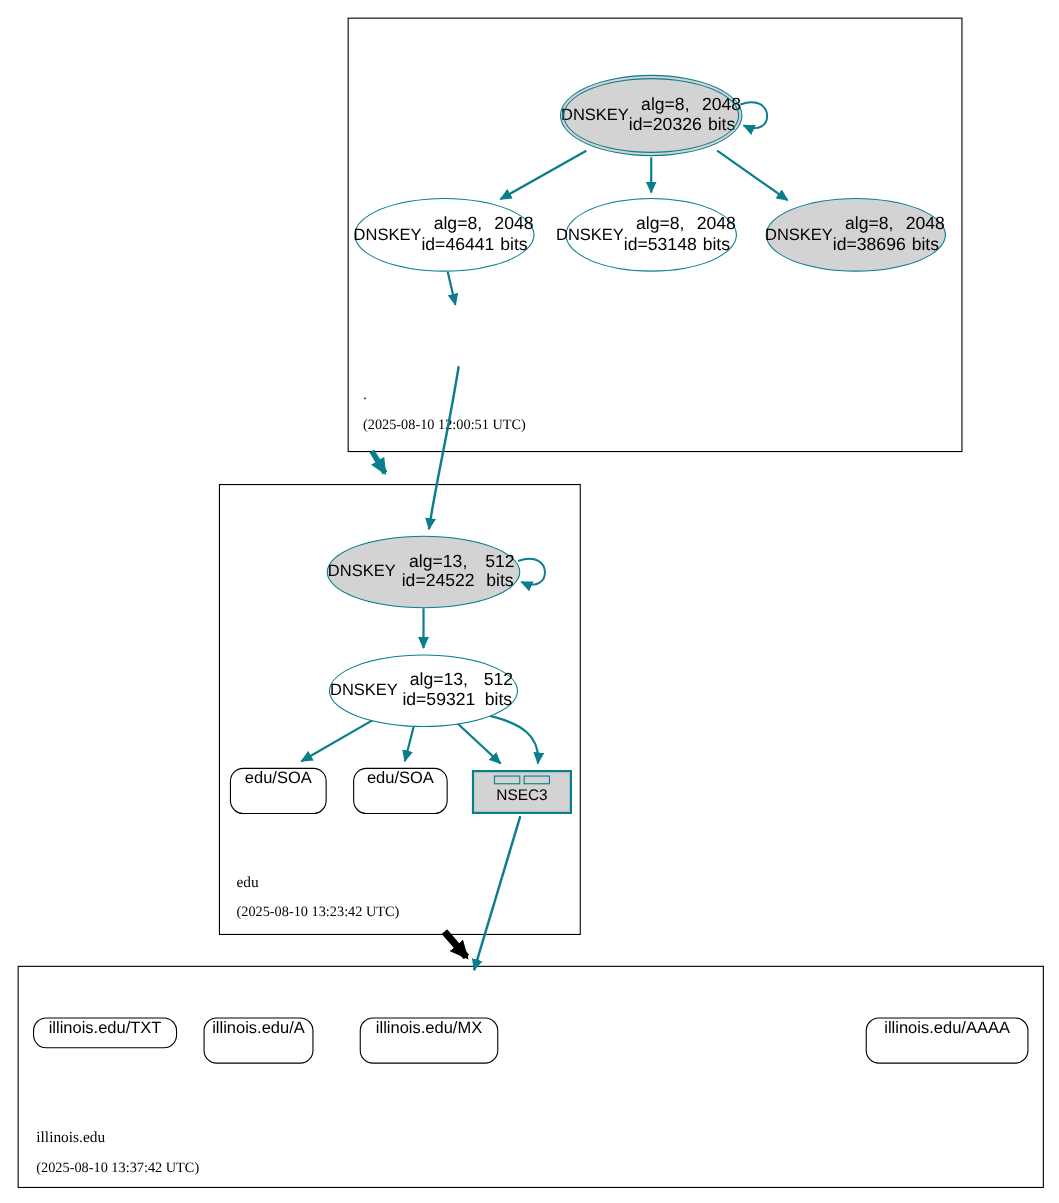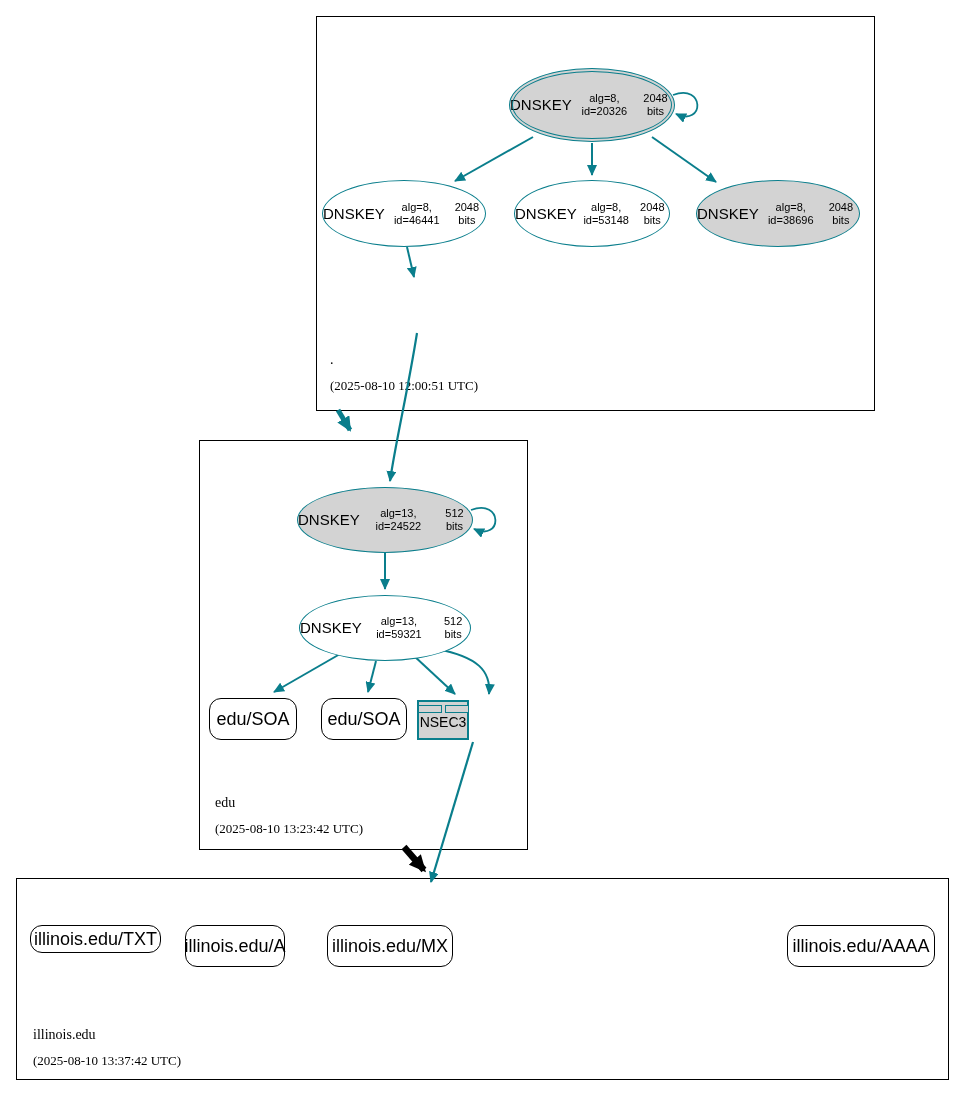--- a/index.html
+++ b/index.html
@@ -19,29 +19,29 @@
     position:absolute; font-size:13px; font-family:"Liberation Serif","DejaVu Serif",serif;
   }
   .ellipse {
     position:absolute; border:1.6px solid #0a7e8c; border-radius:50%;
     background:#fff; display:flex; flex-direction:row; align-items:center; justify-content:flex-end;
     font-family:"Liberation Sans","DejaVu Sans",sans-serif; text-align:center; line-height:1.15;
     box-sizing:border-box;
   }
   .ellipse.gray { background:#d3d3d3; }
   .ellipse .t1 { font-size:15px; }
-  .ellipse .t2, .ellipse .t3 { font-size:11px; }
+  .ellipse .t2, .ellipse .t3 { font-size:16px; }
   .innerring {
     position:absolute; left:2px; top:2px; right:2px; bottom:2px;
     border:1.4px solid #0a7e8c; border-radius:50%; pointer-events:none;
   }
   .rrset {
     position:absolute; border:1.2px solid #000; border-radius:12px; background:#fff;
-    display:flex; align-items:center; justify-content:center;
-    font-family:"Liberation Sans","DejaVu Sans",sans-serif; font-size:18px;
+    display:flex; align-items:flex-start; justify-content:center;
+    font-family:"Liberation Sans","DejaVu Sans",sans-serif; font-size:15px;
     box-sizing:border-box;
   }
   .nsec3 {
     position:absolute; border:2px solid #0a7e8c; background:#d3d3d3;
     box-sizing:border-box; display:flex; flex-direction:column; align-items:center;
     font-family:"Liberation Sans","DejaVu Sans",sans-serif;
   }
   .nsec3 .cells { display:flex; gap:3px; margin-top:3px; }
   .nsec3 .cell { width:24px; height:8px; border:1px solid #0a7e8c; background:#d3d3d3; box-sizing:border-box; }
   .nsec3 .lbl { font-size:14px; margin-top:1px; }
@@ -134,21 +134,21 @@
     <div class="t3">512 bits</div>
   </div>
 
   <div class="rrset" style="left:209px; top:698px; width:88px; height:42px;">
     <span>edu/SOA</span>
   </div>
   <div class="rrset" style="left:321px; top:698px; width:86px; height:42px;">
     <span>edu/SOA</span>
   </div>
 
-  <div class="nsec3" style="left:417px; top:700px; width:52px; height:40px;">
+  <div class="nsec3" style="left:429px; top:700px; width:91px; height:40px;">
     <div class="cells">
       <div class="cell"></div>
       <div class="cell"></div>
     </div>
     <div class="lbl">NSEC3</div>
   </div>
 
   <div class="rrset" style="left:30px; top:925px; width:131px; height:28px;">
     <span>illinois.edu/TXT</span>
   </div>

